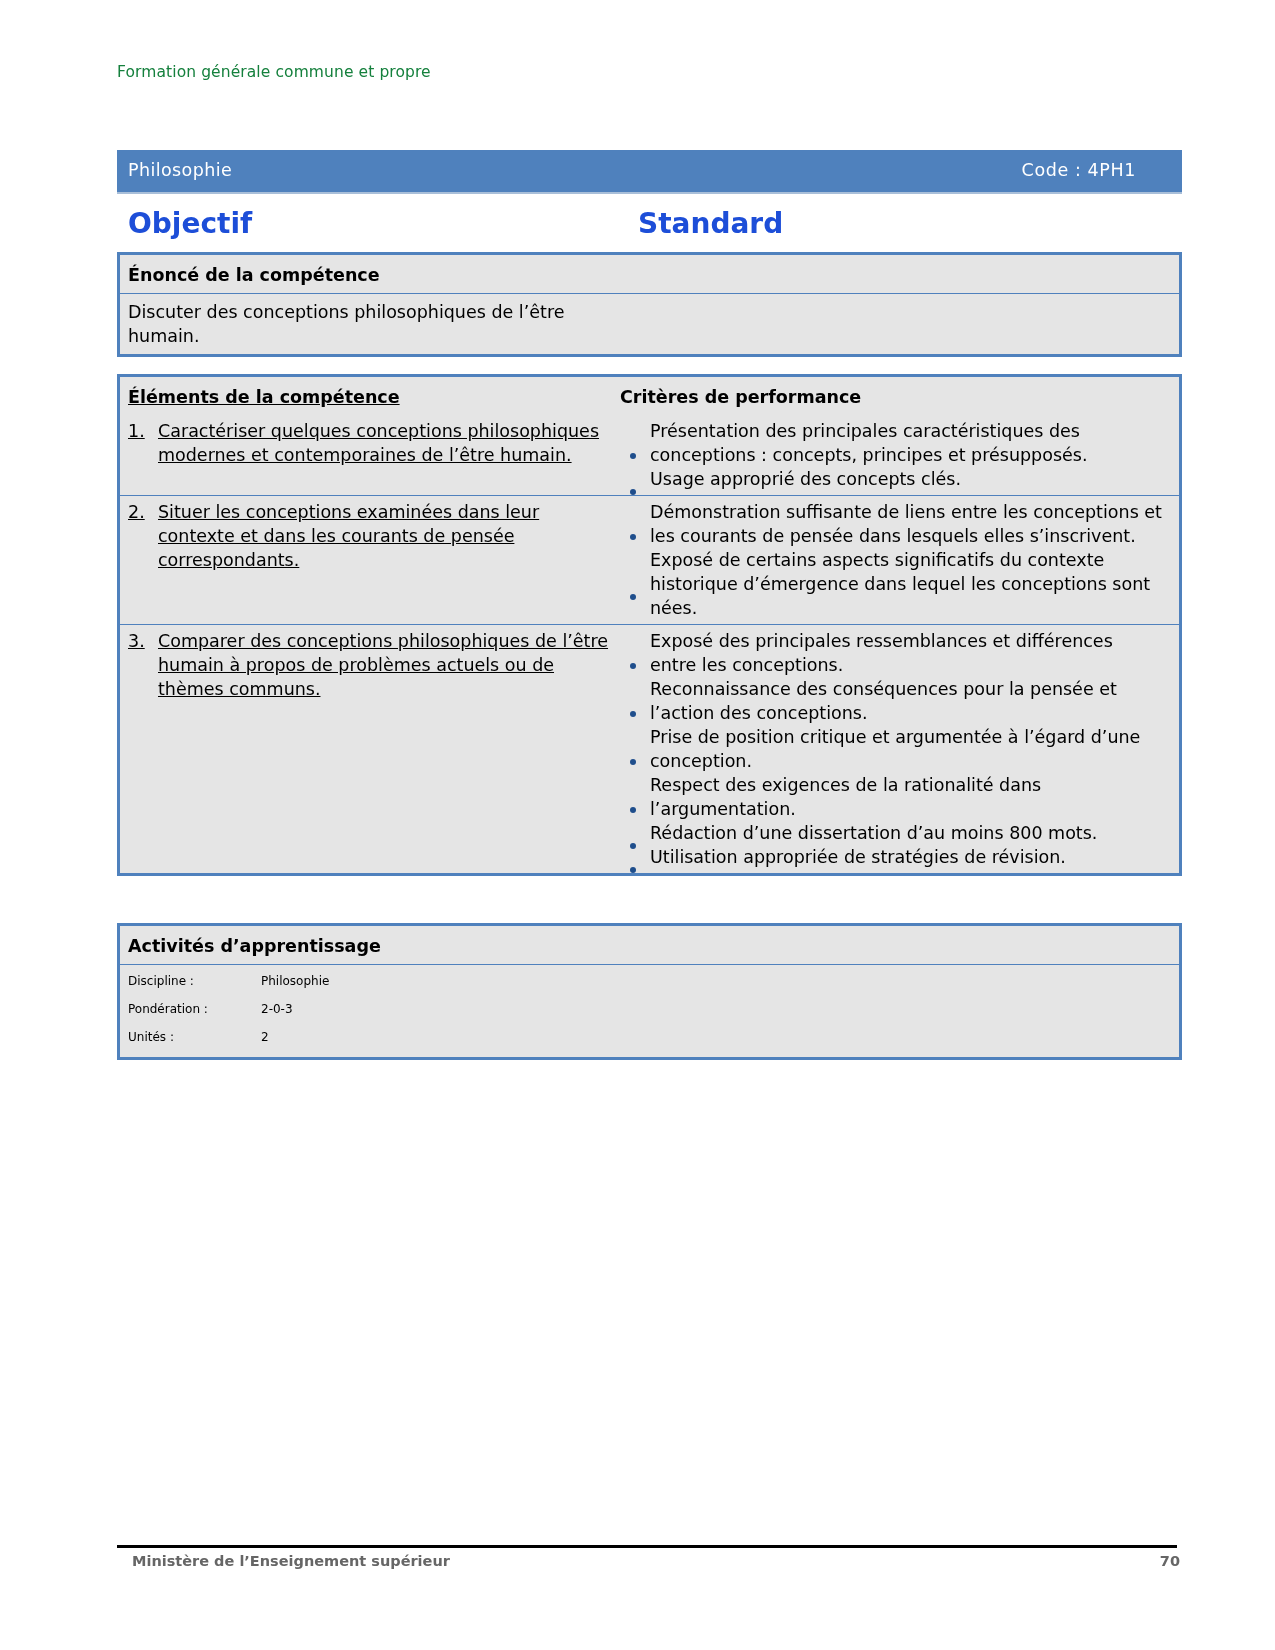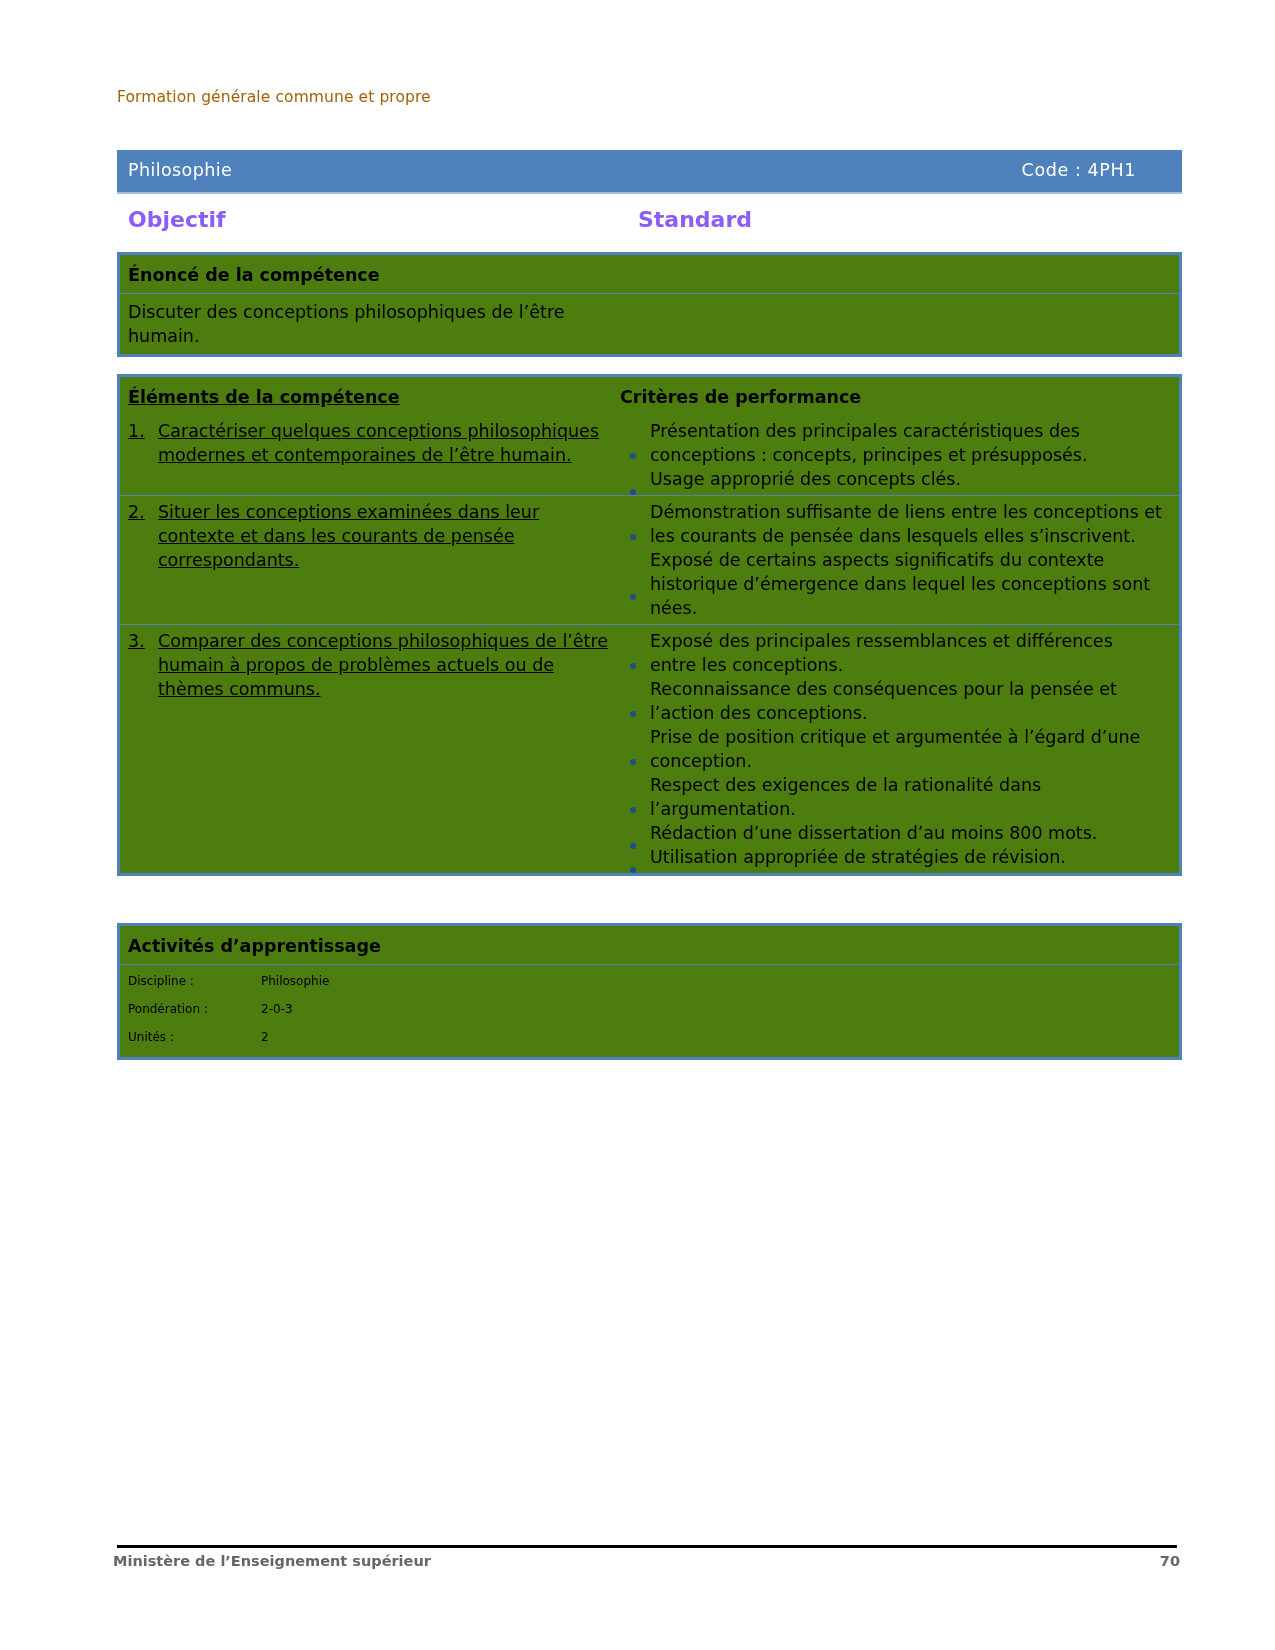--- a/index.html
+++ b/index.html
@@ -1,45 +1,45 @@
 <!DOCTYPE html>
 <html><head>
 <meta charset="utf-8">
 <style>
   html, body { margin: 0; padding: 0; background: #ffffff; }
   body { width: 1275px; height: 1650px; position: relative; overflow: hidden;
          font-family: "DejaVu Sans", "Liberation Sans", sans-serif; color: #000; }
-  .running-head { position: absolute; left: 117px; top: 88px; font-size: 15.5px; color: #a16207; letter-spacing: 0.1px; }
+  .running-head { position: absolute; left: 117px; top: 63px; font-size: 15.5px; color: #15803d; letter-spacing: 0.1px; }
   .course-bar { position: absolute; left: 117px; top: 150px; width: 1065px; height: 42px; background: #4f81bd;
                 box-shadow: 0 2px 0 #a9bfd9; color: #ffffff; font-size: 17.5px; }
   .course-bar .name { position: absolute; left: 11px; top: 10px; letter-spacing: 0.4px; }
   .course-bar .code { position: absolute; right: 46px; top: 10px; letter-spacing: 0.6px; }
-  .section-heading { position: absolute; top: 207px; font-size: 22px; font-weight: bold; color: #8b5cf6; }
+  .section-heading { position: absolute; top: 207px; font-size: 28px; font-weight: bold; color: #1d4ed8; }
   .section-heading.left { left: 128px; }
   .section-heading.right { left: 638px; }
-  .box { position: absolute; left: 117px; width: 1059px; border: 3px solid #4f81bd; background: #4d7c0f; }
+  .box { position: absolute; left: 117px; width: 1059px; border: 3px solid #4f81bd; background: #e5e5e5; }
   .box .row { border-top: 1px solid #4f81bd; display: flex; }
   .box .row:first-child { border-top: none; }
   .hdr { font-weight: bold; font-size: 17.5px; padding: 10px 8px 8px 8px; }
   .txt { font-size: 17.5px; line-height: 24px; }
   .col-left { width: 500px; padding: 4px 8px 4px 8px; box-sizing: border-box; text-decoration: underline; }
   .col-right { flex: 1; padding: 4px 16px 4px 0; box-sizing: border-box; }
   .hdr-row .col-left, .hdr-row .col-right { padding-top: 10px; padding-bottom: 8px; font-weight: bold; font-size: 17.5px; }
   .hdr-row .col-right { padding-left: 0; }
   .enonce-text { padding: 6px 8px 6px 8px; width: 470px; }
   ol.elem { margin: 0; padding: 0; list-style: none; }
   ol.elem li { display: flex; }
   ol.elem .num { width: 30px; flex-shrink: 0; }
   ul.crit { margin: 0; padding: 0; list-style: none; }
   ul.crit li { display: flex; align-items: center; }
   ul.crit .bullet { width: 30px; flex-shrink: 0; position: relative; }
   ul.crit .bullet::before { content: ""; position: absolute; left: 10px; top: 10px; width: 6px; height: 6px; border-radius: 50%; background: #1f4e8c; }
   .meta-grid { display: grid; grid-template-columns: 133px auto; row-gap: 4px; padding: 4px 8px 8px 8px; font-size: 12px; line-height: 24px; }
   .footer-rule { position: absolute; left: 117px; top: 1545px; width: 1060px; height: 3px; background: #000; }
-  .footer-left { position: absolute; left: 113px; top: 1553px; font-size: 14.5px; font-weight: bold; color: #666; }
+  .footer-left { position: absolute; left: 132px; top: 1553px; font-size: 14.5px; font-weight: bold; color: #666; }
   .footer-right { position: absolute; right: 95px; top: 1553px; font-size: 14.5px; font-weight: bold; color: #666; }
 </style>
 </head>
 <body>
 
 <div class="running-head">Formation générale commune et propre</div>
 
 <div class="course-bar">
   <span class="name">Philosophie</span>
   <span class="code">Code : 4PH1</span>

